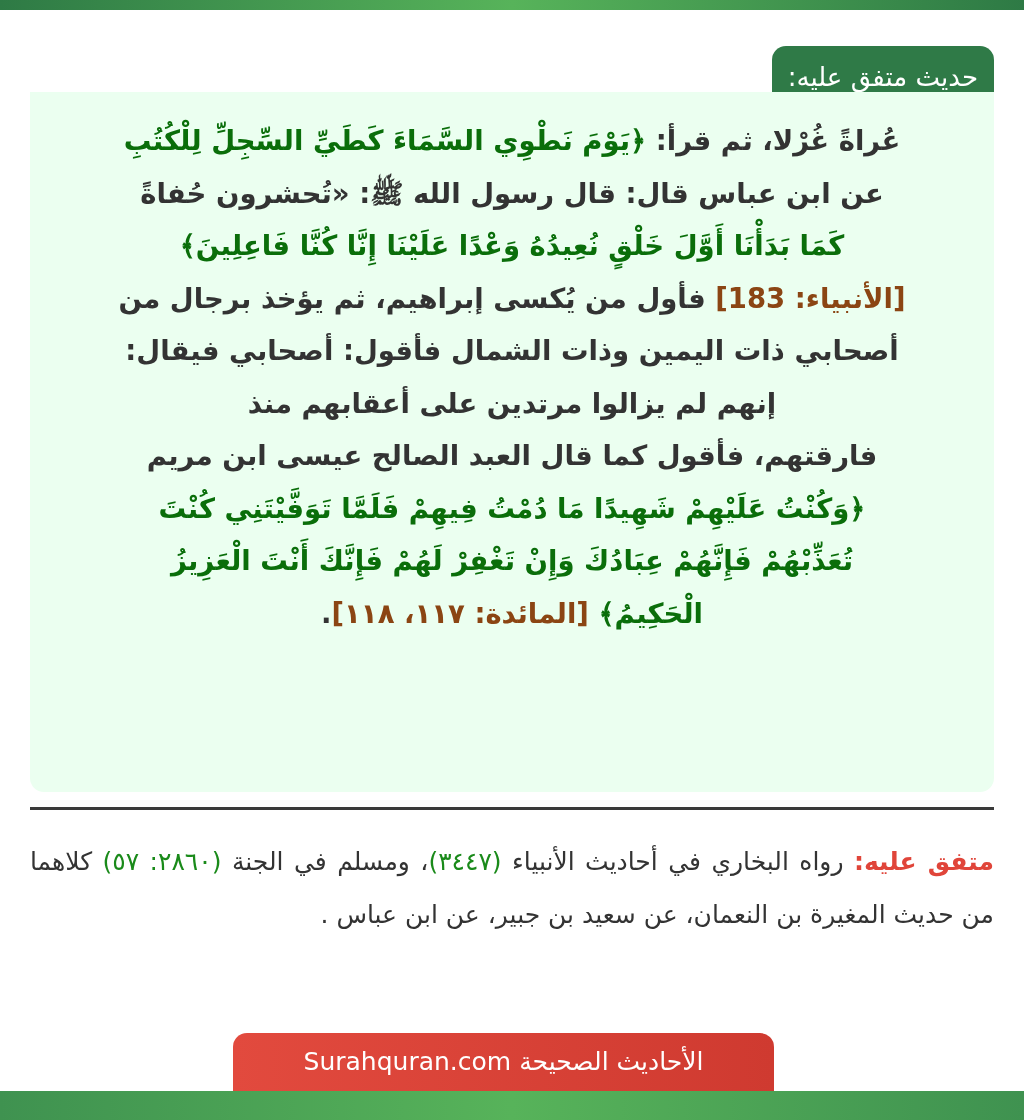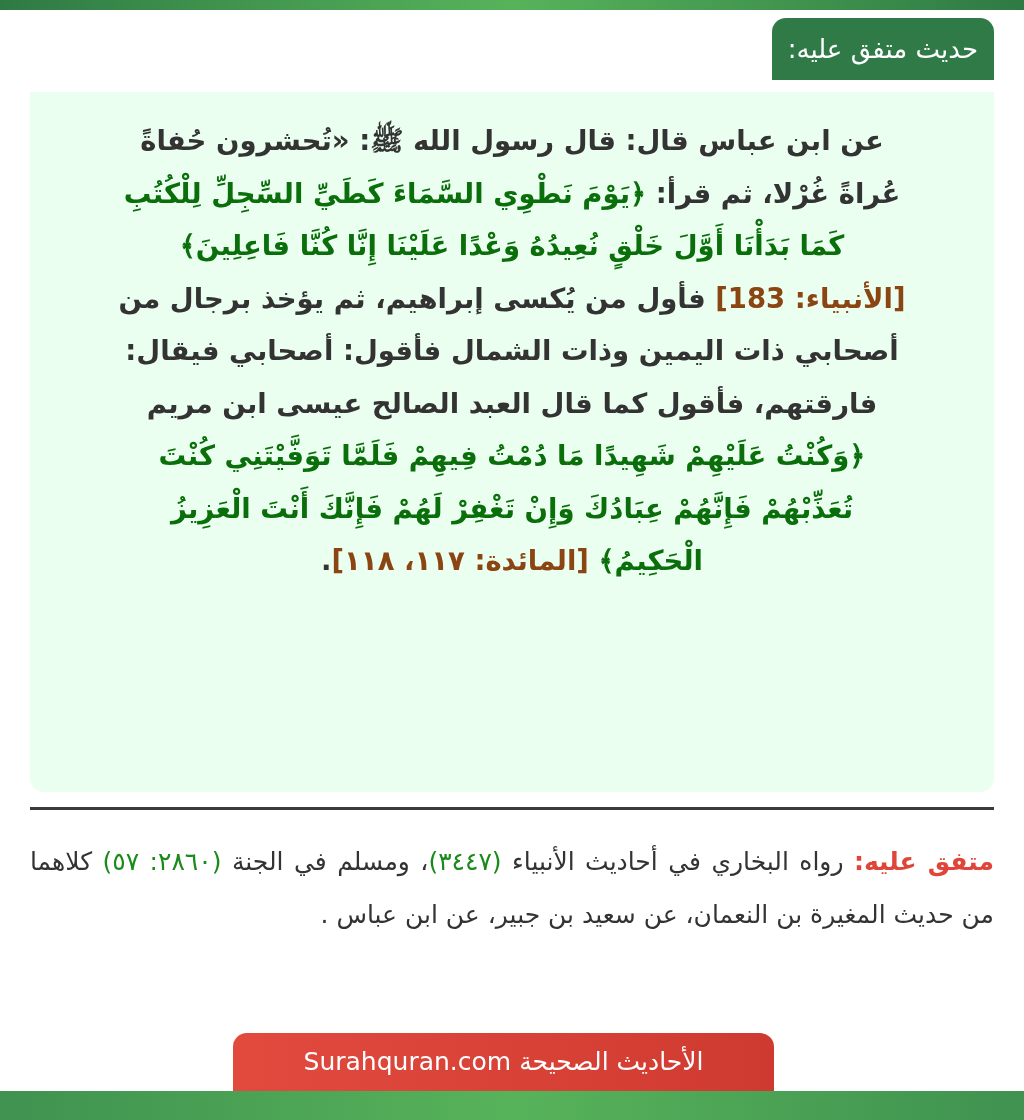--- a/index.html
+++ b/index.html
@@ -10,21 +10,21 @@
     }
     .top-bar {
       position: absolute; left: 0; top: 0; width: 1024px; height: 10px;
       background: linear-gradient(90deg, #2e7a45 0%, #57b35a 50%, #2e7a45 100%);
     }
     .bottom-bar {
       position: absolute; left: 0; top: 1091px; width: 1024px; height: 29px;
       background: linear-gradient(90deg, #3f9250 0%, #57b35a 50%, #3f9250 100%);
     }
     .heading-badge {
-      position: absolute; right: 30px; top: 18px; height: 62px;
+      position: absolute; right: 30px; top: 46px; height: 62px;
       background: #2f7a47; color: #ffffff;
       border-radius: 14px 14px 0 0;
       padding: 0 16px;
       font-size: 26px; line-height: 62px;
       direction: rtl;
       box-sizing: border-box;
     }
     .hadith-box {
       position: absolute; left: 30px; top: 92px; width: 964px; height: 700px;
       background: #ebfff0;
@@ -61,33 +61,36 @@
 <body>
 
 <div class="top-bar"></div>
 
 <div class="heading-badge">
   <span>حديث متفق عليه:</span>
 </div>
 
 <div class="hadith-box">
   <span class="line">
-    <span>عن ابن عباس قال: قال رسول الله ﷺ: «تُحشرون حُفاةً</span>
+    <span>عُراةً غُرْلا، ثم قرأ: </span><span class="green">﴿يَوْمَ نَطْوِي السَّمَاءَ كَطَيِّ السِّجِلِّ لِلْكُتُبِ</span>
   </span>
   <span class="line">
-    <span>عُراةً غُرْلا، ثم قرأ: </span><span class="green">﴿يَوْمَ نَطْوِي السَّمَاءَ كَطَيِّ السِّجِلِّ لِلْكُتُبِ</span>
+    <span>عن ابن عباس قال: قال رسول الله ﷺ: «تُحشرون حُفاةً</span>
   </span>
   <span class="line">
     <span class="green">كَمَا بَدَأْنَا أَوَّلَ خَلْقٍ نُعِيدُهُ وَعْدًا عَلَيْنَا إِنَّا كُنَّا فَاعِلِينَ﴾</span>
   </span>
   <span class="line">
     <span class="brown">[الأنبياء: 183]</span><span> فأول من يُكسى إبراهيم، ثم يؤخذ برجال من</span>
   </span>
   <span class="line">
     <span>أصحابي ذات اليمين وذات الشمال فأقول: أصحابي فيقال:</span>
+  </span>
+  <span class="line">
+    <span>إنهم لم يزالوا مرتدين على أعقابهم منذ</span>
   </span>
   <span class="line">
     <span>فارقتهم، فأقول كما قال العبد الصالح عيسى ابن مريم</span>
   </span>
   <span class="line">
     <span class="green">﴿وَكُنْتُ عَلَيْهِمْ شَهِيدًا مَا دُمْتُ فِيهِمْ فَلَمَّا تَوَفَّيْتَنِي كُنْتَ</span>
   </span>
   <span class="line">
     <span class="green">تُعَذِّبْهُمْ فَإِنَّهُمْ عِبَادُكَ وَإِنْ تَغْفِرْ لَهُمْ فَإِنَّكَ أَنْتَ الْعَزِيزُ</span>
   </span>

